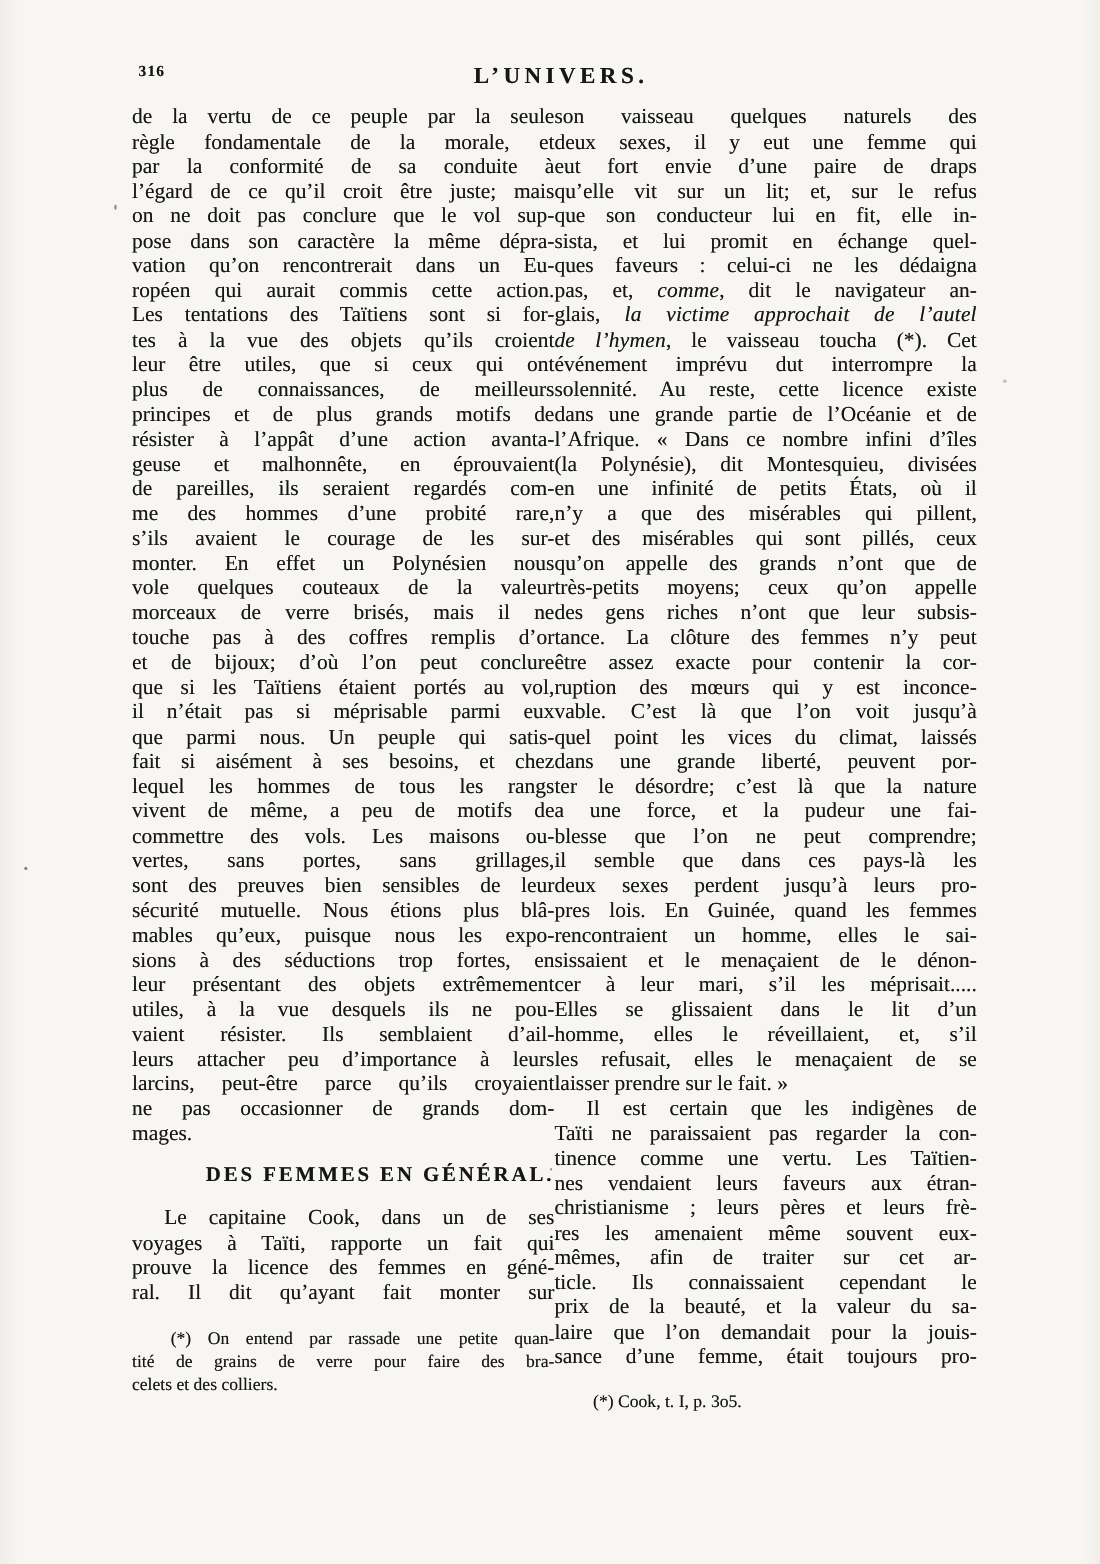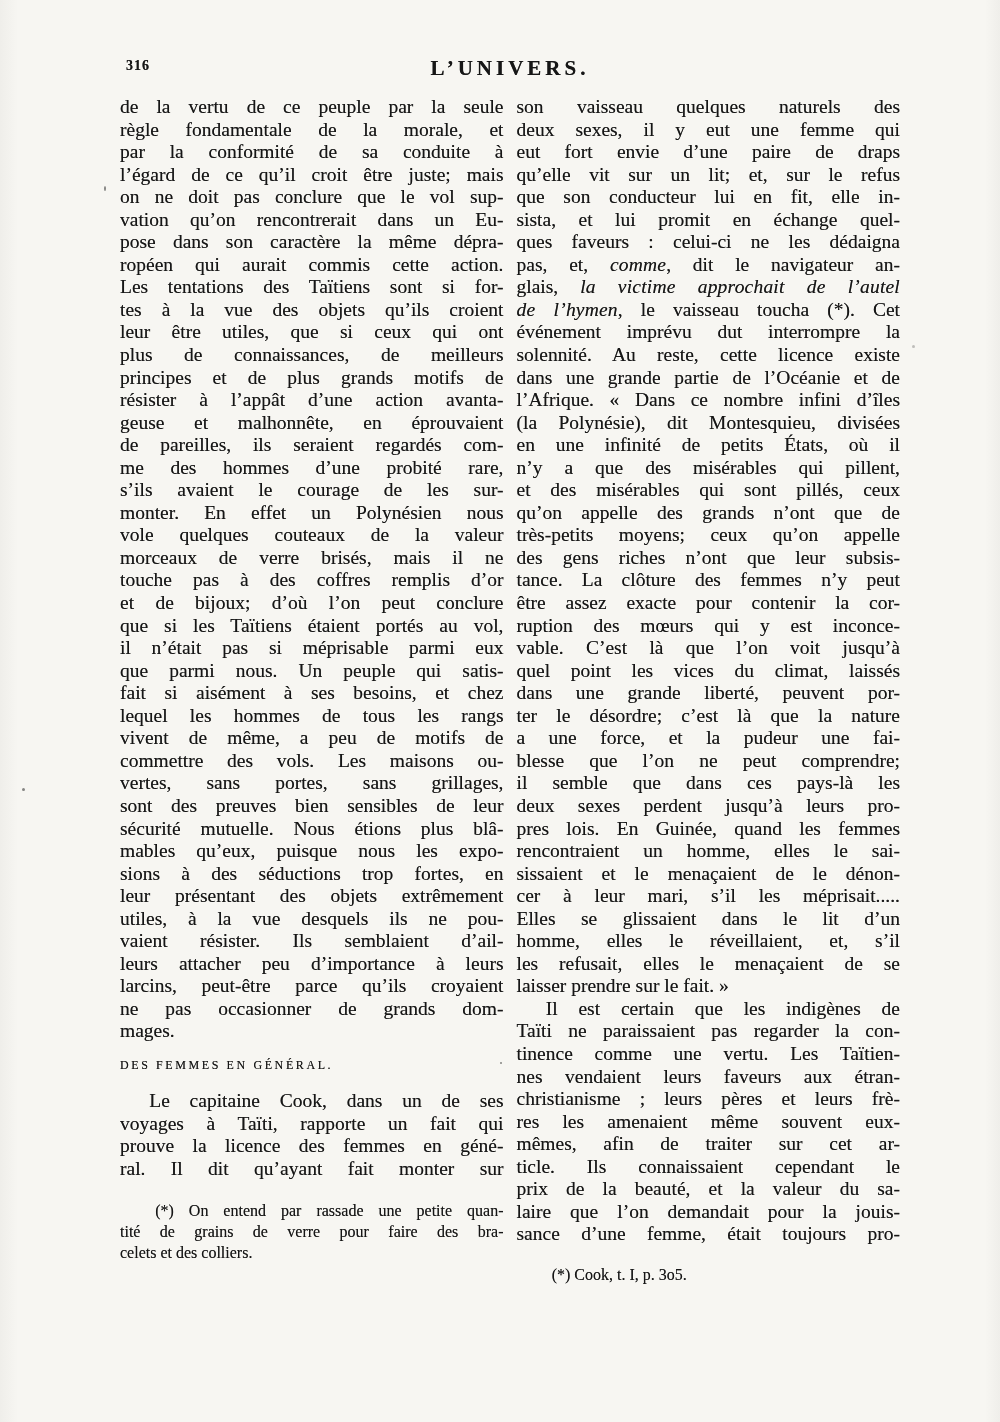--- a/index.html
+++ b/index.html
@@ -22,37 +22,37 @@
     font-size:14px;font-weight:bold;letter-spacing:1px;
     text-shadow:0 0 .6px rgba(0,0,0,.6);
   }
   .runtitle{
     position:absolute;left:0;right:0;top:0;text-align:center;
     font-size:21px;font-weight:bold;letter-spacing:4px;
     text-shadow:0 0 .6px rgba(0,0,0,.6);
   }
   .columns{
     position:absolute;top:96px;left:120px;width:780px;
-    display:flex;gap:13px;
+    display:flex;
   }
   .col{width:384px;}
   .para{margin:0;}
   .line{
     font-size:19.5px;line-height:22.55px;
     text-align:justify;text-align-last:justify;
     white-space:nowrap;
     text-shadow:0 0 .5px rgba(10,10,10,.55);
   }
   .line i{letter-spacing:.2px;}
   .line.endline{text-align-last:left;}
   .para .line.indent{text-indent:1.5em;}
   .heading{
     margin:15px 0 17px 0;
-    font-size:12px;font-weight:normal;letter-spacing:2.6px;
-    text-align:left;
+    font-size:19px;font-weight:bold;letter-spacing:2.6px;
+    text-align:right;
     text-shadow:0 0 .5px rgba(10,10,10,.6);
   }
   .footnote{margin-top:20px;}
   .footnote .line{
     font-size:16px;line-height:21px;
   }
   .footnote .line.indent{text-indent:2.2em;}
   .rfootnote{margin-top:18px;}
   .speck{position:absolute;background:rgba(40,40,40,.55);border-radius:50%;}
   .speck.s1{left:22px;top:788px;width:3px;height:3px;}
@@ -72,22 +72,22 @@
 
   <div class="columns">
 
     <div class="col">
       <div class="para">
           <div class="line">de la vertu de ce peuple par la seule</div>
           <div class="line">règle fondamentale de la morale, et</div>
           <div class="line">par la conformité de sa conduite à</div>
           <div class="line">l’égard de ce qu’il croit être juste; mais</div>
           <div class="line">on ne doit pas conclure que le vol sup-</div>
+          <div class="line">pose dans son caractère la même dépra-</div>
           <div class="line">vation qu’on rencontrerait dans un Eu-</div>
-          <div class="line">pose dans son caractère la même dépra-</div>
           <div class="line">ropéen qui aurait commis cette action.</div>
           <div class="line">Les tentations des Taïtiens sont si for-</div>
           <div class="line">tes à la vue des objets qu’ils croient</div>
           <div class="line">leur être utiles, que si ceux qui ont</div>
           <div class="line">plus de connaissances, de meilleurs</div>
           <div class="line">principes et de plus grands motifs de</div>
           <div class="line">résister à l’appât d’une action avanta-</div>
           <div class="line">geuse et malhonnête, en éprouvaient</div>
           <div class="line">de pareilles, ils seraient regardés com-</div>
           <div class="line">me des hommes d’une probité rare,</div>

